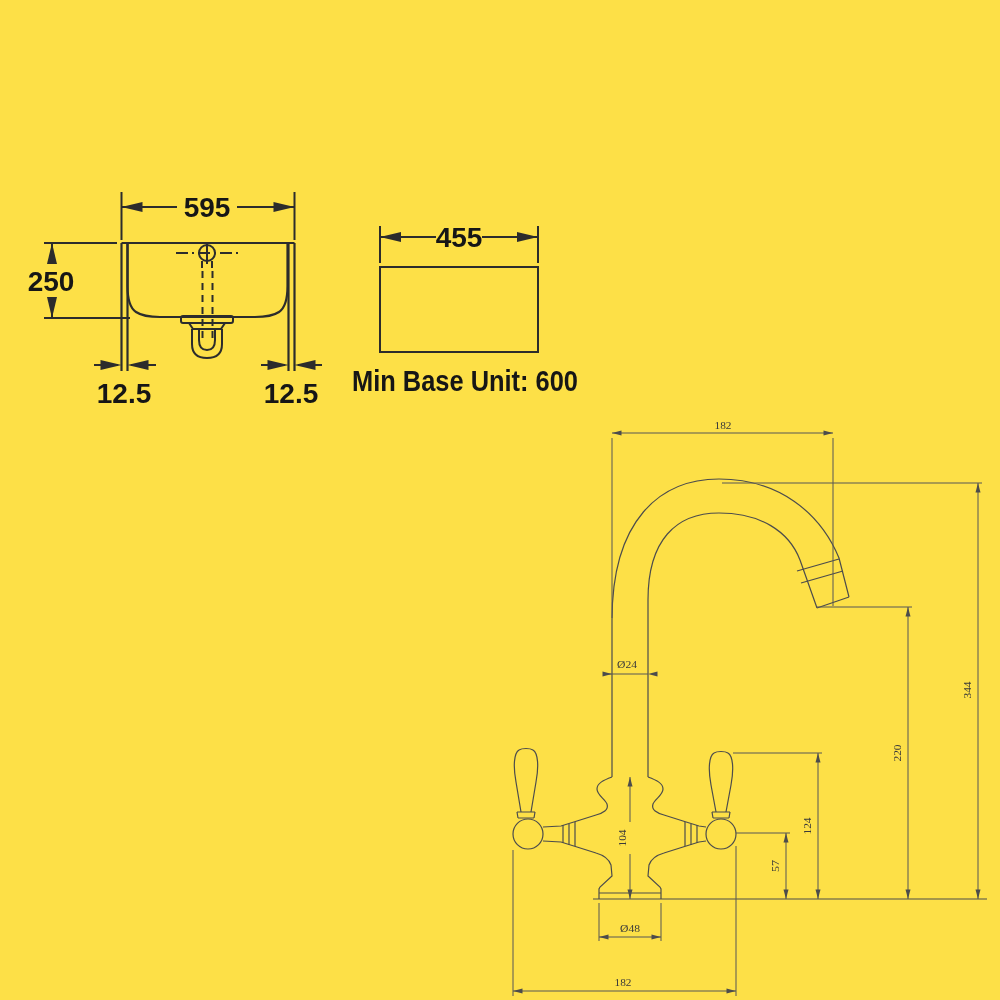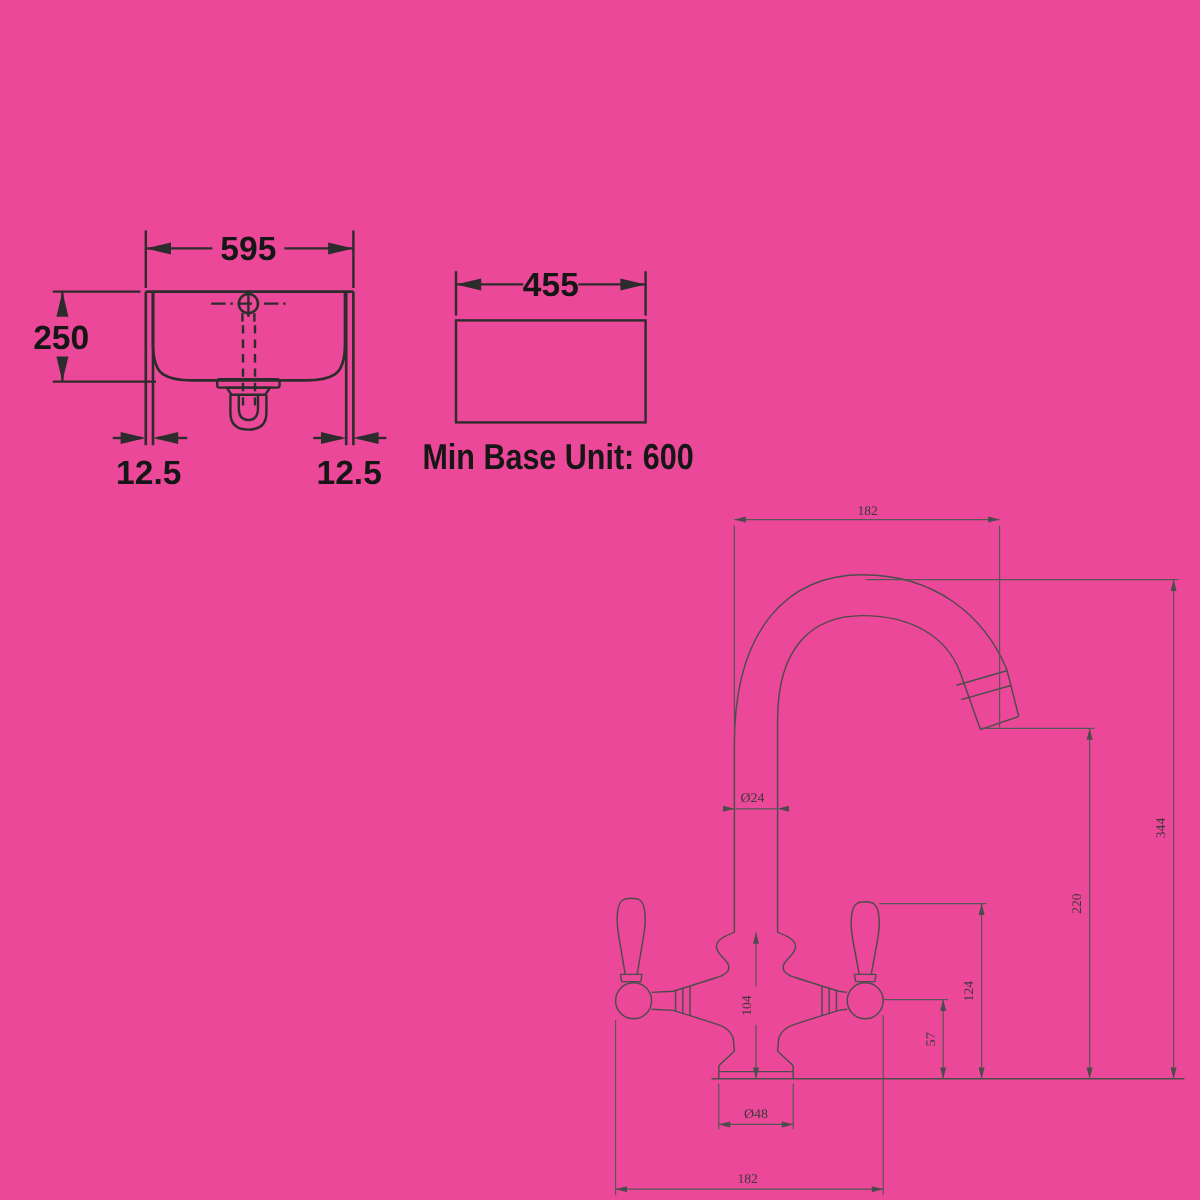--- a/index.html
+++ b/index.html
@@ -1,16 +1,16 @@
 <!DOCTYPE html>
 <html><head>
 <meta charset="utf-8">
 <style>
   html,body{margin:0;padding:0;background:#fff;}
-  .sheet{width:1000px;height:1000px;background:#ec4899;position:relative;overflow:hidden;
+  .sheet{width:1000px;height:1000px;background:#fde047;position:relative;overflow:hidden;
          font-family:"Liberation Sans",sans-serif;}
   svg{display:block}
   
   .sk{stroke:#2c2c2c;stroke-width:2.2;fill:none;}
   .sk2{stroke:#2c2c2c;stroke-width:2;fill:none;}
   .bt{font-family:"Liberation Sans",sans-serif;font-weight:bold;font-size:28px;fill:#161616;
       text-anchor:middle;}
   .nt{font-family:"Liberation Sans",sans-serif;font-weight:bold;font-size:30px;fill:#161616;
       text-anchor:middle;}
   .ba{fill:#2c2c2c;stroke:none;}

